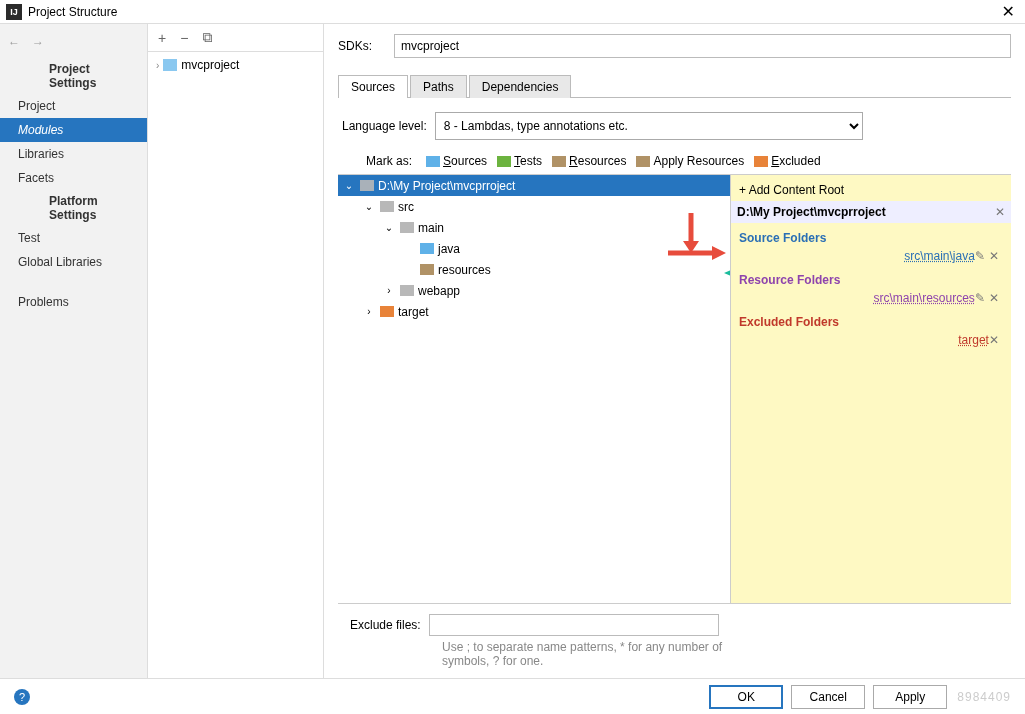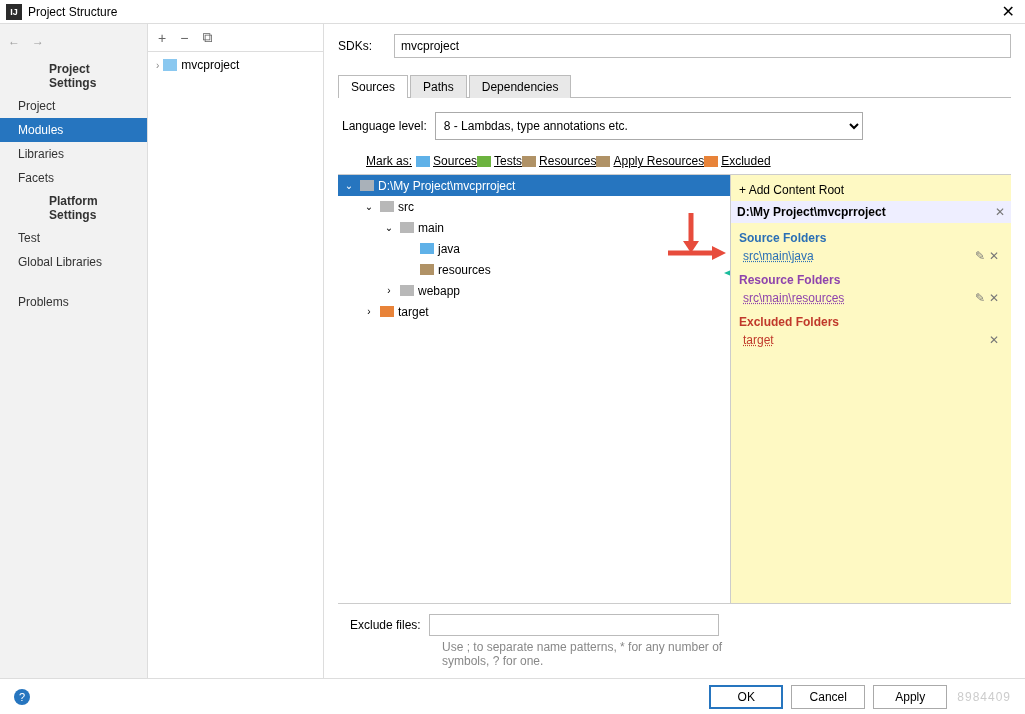--- a/index.html
+++ b/index.html
@@ -13,21 +13,21 @@
 
 
 .main { display: flex; height: calc(100% - 24px - 36px); }
 
 
 .sidebar { width: 148px; background: #f2f2f2; border-right: 1px solid #ddd; padding-top: 8px; }
 .sidebar .nav-arrows { padding: 2px 8px 10px; display: flex; gap: 12px; color: #999; }
 .sidebar .nav-arrows span { cursor: pointer; }
 .sidebar .section-header { padding: 4px 10px; font-weight: bold; color: #333; margin-left: 39px; }
 .sidebar .item { padding: 5px 10px 5px 18px; cursor: pointer; color: #333; }
-.sidebar .item.selected { background: #2675bf; color: #fff; }
+.sidebar .item.selected { background: #2675bf; color: #fff; font-style: italic; }
 
 
 .module-panel { width: 176px; border-right: 1px solid #ddd; background: #fff; }
 .module-toolbar { height: 28px; border-bottom: 1px solid #ddd; display: flex; align-items: center; gap: 14px; padding: 0 10px; color: #666; }
 .module-toolbar span { cursor: pointer; font-size: 14px; }
 .module-tree { padding: 4px 0; }
 .module-tree .tree-row { display: flex; align-items: center; padding: 2px 8px; cursor: pointer; }
 .module-tree .arrow { color: #888; margin-right: 4px; font-size: 10px; }
 .module-tree .mod-icon { width: 14px; height: 12px; background: #8ac8f0; margin-right: 4px; display: inline-block; }
 
@@ -40,21 +40,21 @@
 
 .tabs { display: flex; border-bottom: 1px solid #bbb; }
 .tabs .tab { padding: 4px 12px; background: #e8e8e8; border: 1px solid #bbb; border-bottom: none; margin-right: 2px; cursor: pointer; position: relative; top: 1px; }
 .tabs .tab.active { background: #fff; }
 
 .tab-body { flex: 1; display: flex; flex-direction: column; padding-top: 14px; min-height: 0; }
 
 .lang-row { display: flex; align-items: center; gap: 8px; margin-bottom: 14px; padding: 0 4px; }
 .lang-row select { flex: 0 0 428px; height: 28px; border: 1px solid #aaa; background: #fff; padding: 0 4px; }
 
-.mark-row { display: flex; align-items: flex-end; padding: 0 4px 6px 28px; text-decoration: underline; }
+.mark-row { display: flex; align-items: flex-end; gap: 10px; padding: 0 4px 6px 28px; }
 .mark-row .mlabel { margin-right: 4px; }
 .mark-item { display: inline-flex; align-items: center; gap: 3px; cursor: pointer; }
 .mark-icon { width: 14px; height: 11px; display: inline-block; }
 .mi-src { background: #5fb1e8; } .mi-test { background: #6cb33f; } .mi-res { background: #b09266; } .mi-tres { background: #b09266; position: relative; } .mi-excl { background: #e88339; }
 .underline-first::first-letter { text-decoration: underline; }
 
 
 .src-split { flex: 1; display: flex; border: 1px solid #ccc; border-left: none; border-right: none; min-height: 0; }
 .src-tree { flex: 1; border-right: 1px solid #ccc; overflow: auto; position: relative; }
 .src-tree .row { display: flex; align-items: center; height: 21px; padding-left: 4px; cursor: pointer; }
@@ -63,21 +63,21 @@
 .src-tree .fld { width: 14px; height: 11px; margin: 0 4px; display: inline-block; }
 .f-gray { background: #b8b8b8; } .f-blue { background: #5fb1e8; } .f-yel { background: #b09266; } .f-org { background: #e88339; }
 .src-tree .row.sel .fld { opacity: 0.9; }
 
 .right-pane { width: 280px; padding: 4px 8px; overflow: auto; background: #fef9c3; }
 .right-pane .add-root { padding: 4px 0; cursor: pointer; }
 .right-pane .root-path { font-weight: bold; background: #eef; padding: 4px 6px; margin: 0 -8px; display: flex; justify-content: space-between; align-items: center; }
 .right-pane .cat-head { font-weight: bold; padding: 8px 0 2px; }
 .ch-src { color: #2a6fb5; } .ch-res { color: #8e44ad; } .ch-ex { color: #c0392b; }
 .right-pane .folder-item { display: flex; align-items: center; padding: 2px 4px; }
-.right-pane .folder-item .name { flex: 1; }
+.right-pane .folder-item .name { flex: 1; text-align: right; }
 .right-pane .folder-item .name.src { color: #2a6fb5; text-decoration: underline dotted; }
 .right-pane .folder-item .name.res { color: #8e44ad; text-decoration: underline dotted; }
 .right-pane .folder-item .name.ex { color: #c0392b; text-decoration: underline dotted; }
 .right-pane .folder-item .actions { color: #777; display: flex; gap: 4px; }
 .right-pane .folder-item .actions span { cursor: pointer; }
 
 
 .exclude-row { display: flex; align-items: center; gap: 8px; padding: 10px 4px 2px 12px; }
 .exclude-row input { flex: 0 0 290px; height: 22px; border: 1px solid #bbb; padding: 0 6px; }
 .hint { color: #888; padding: 2px 4px 10px 104px; width: 420px; }

